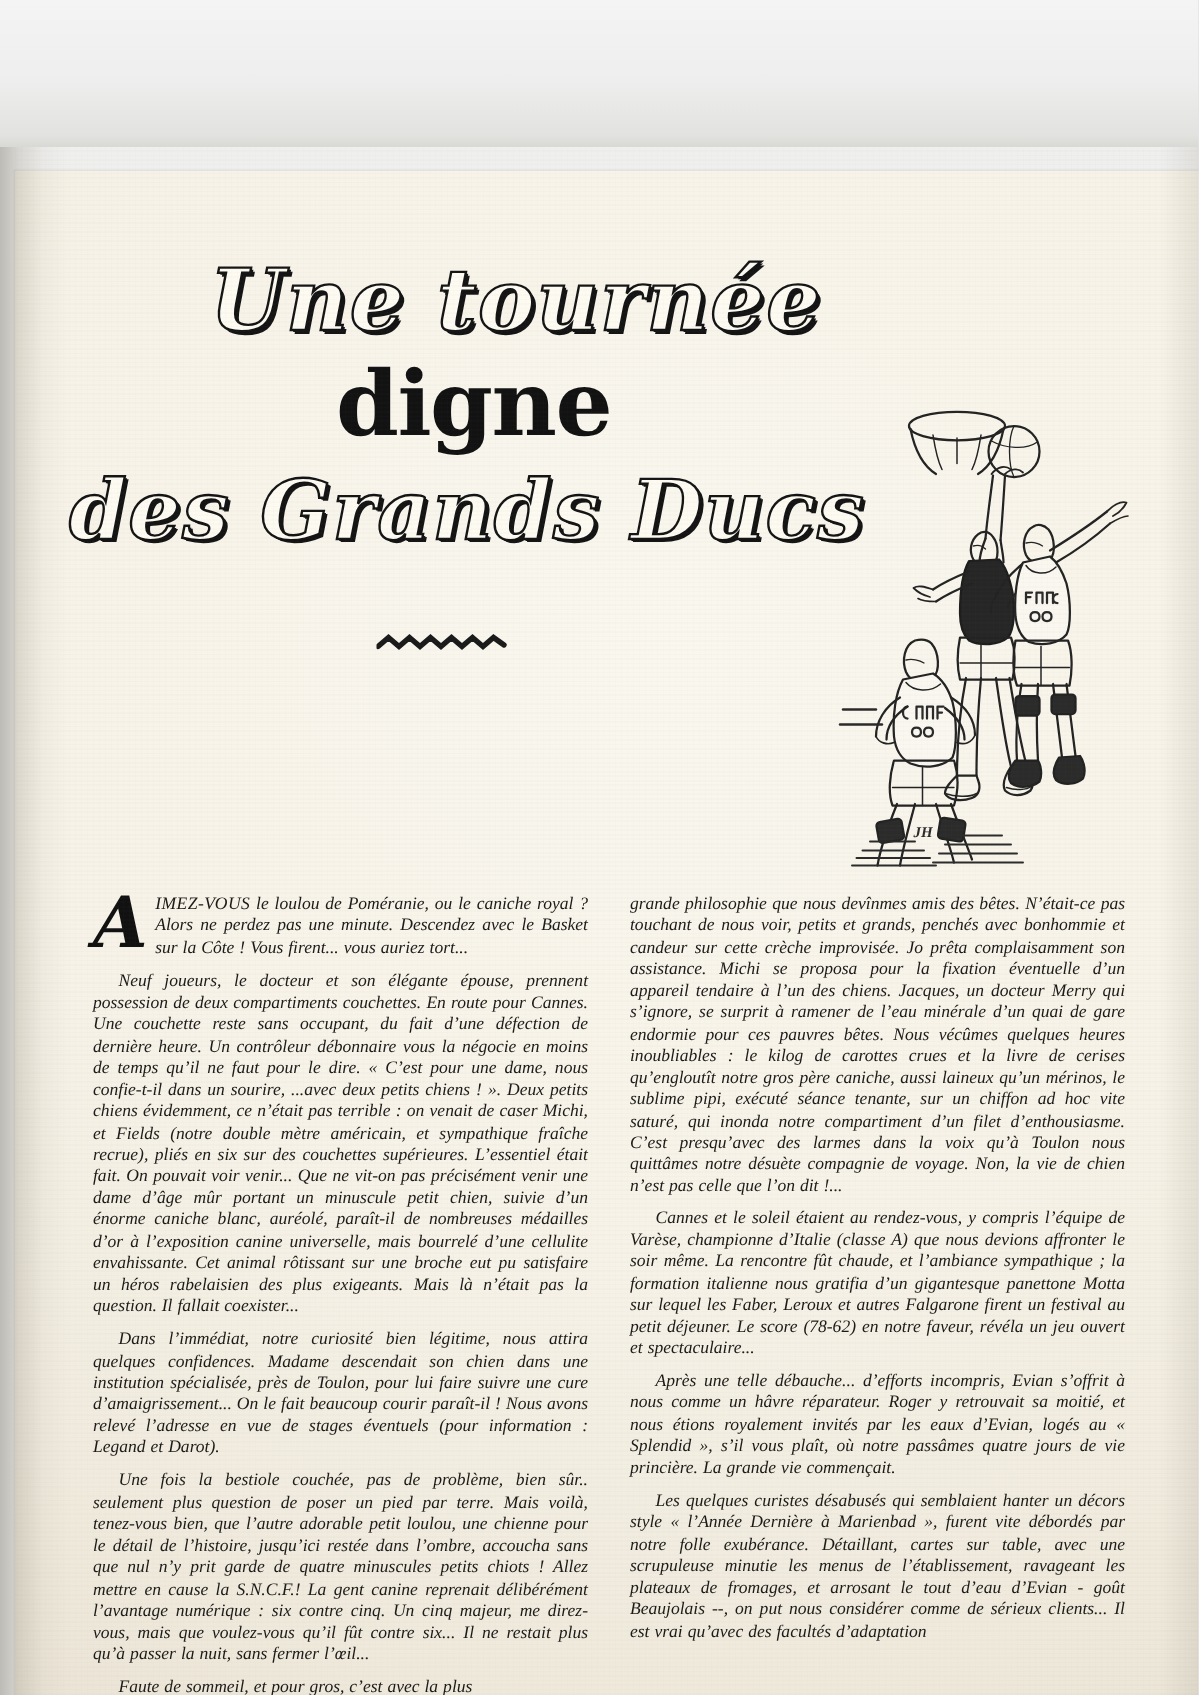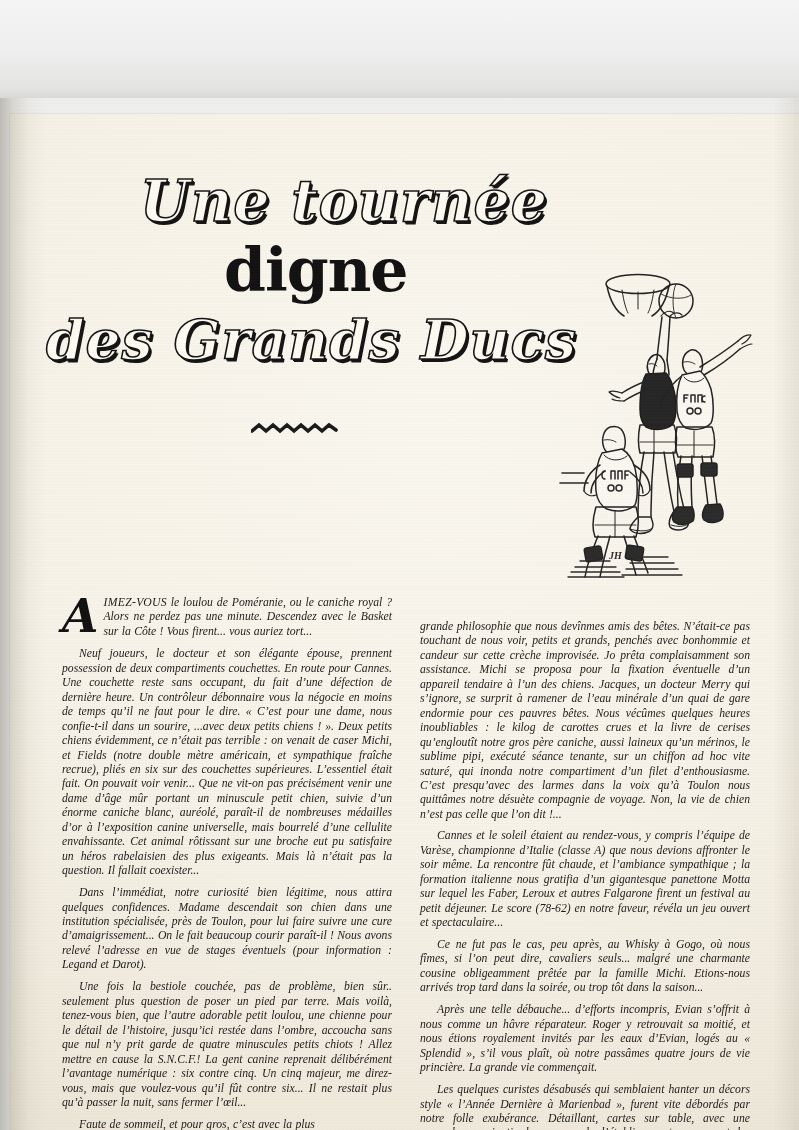--- a/index.html
+++ b/index.html
@@ -188,21 +188,21 @@
   .col p {
     margin: 0 0 7.5px 0;
     text-indent: 17px;
     word-spacing: .4px;
     hyphens: manual;
   }
   .col p.lead {
     text-indent: 0;
     margin-bottom: 8px;
   }
-  .col p.tight { margin-bottom: 7px; margin-top: 24px; }
+  .col p.tight { margin-bottom: 7px; }
 
   
   .dropcap {
     float: left;
     font-family: "DejaVu Serif", "Liberation Serif", serif;
     font-style: italic;
     font-weight: 700;
     font-size: 47px;
     line-height: 35px;
     padding: 2px 5px 0 0;
@@ -409,21 +409,20 @@
         <p>Dans l’immédiat, notre curiosité bien légitime, nous attira quelques confidences. Madame descendait son chien dans une institution spécialisée, près de Toulon, pour lui faire suivre une cure d’amaigrissement... On le fait beaucoup courir paraît-il ! Nous avons relevé l’adresse en vue de stages éventuels (pour information : Legand et Darot).</p>
         <p>Une fois la bestiole couchée, pas de problème, bien sûr.. seulement plus question de poser un pied par terre. Mais voilà, tenez-vous bien, que l’autre adorable petit loulou, une chienne pour le détail de l’histoire, jusqu’ici restée dans l’ombre, accoucha sans que nul n’y prit garde de quatre minuscules petits chiots ! Allez mettre en cause la S.N.C.F.! La gent canine reprenait délibérément l’avantage numérique : six contre cinq. Un cinq majeur, me direz-vous, mais que voulez-vous qu’il fût contre six... Il ne restait plus qu’à passer la nuit, sans fermer l’œil...</p>
         <p>Faute de sommeil, et pour gros, c’est avec la plus</p>
       </div>
 
       <div class="col" id="col-right">
 
         <p class="lead tight">grande philosophie que nous devînmes amis des bêtes. N’était-ce pas touchant de nous voir, petits et grands, penchés avec bonhommie et candeur sur cette crèche improvisée. Jo prêta complaisamment son assistance. Michi se proposa pour la fixation éventuelle d’un appareil tendaire à l’un des chiens. Jacques, un docteur Merry qui s’ignore, se surprit à ramener de l’eau minérale d’un quai de gare endormie pour ces pauvres bêtes. Nous vécûmes quelques heures inoubliables : le kilog de carottes crues et la livre de cerises qu’engloutît notre gros père caniche, aussi laineux qu’un mérinos, le sublime pipi, exécuté séance tenante, sur un chiffon ad hoc vite saturé, qui inonda notre compartiment d’un filet d’enthousiasme. C’est presqu’avec des larmes dans la voix qu’à Toulon nous quittâmes notre désuète compagnie de voyage. Non, la vie de chien n’est pas celle que l’on dit !...</p>
 
         <p>Cannes et le soleil étaient au rendez-vous, y compris l’équipe de Varèse, championne d’Italie (classe A) que nous devions affronter le soir même. La rencontre fût chaude, et l’ambiance sympathique ; la formation italienne nous gratifia d’un gigantesque panettone Motta sur lequel les Faber, Leroux et autres Falgarone firent un festival au petit déjeuner. Le score (78-62) en notre faveur, révéla un jeu ouvert et spectaculaire...</p>
-        <p>Ce ne fut pas le cas, peu après, au Whisky à Gogo, où nous fîmes, si l’on peut dire, cavaliers seuls... malgré une charmante cousine obligeamment prêtée par la famille Michi. Etions-nous arrivés trop tard dans la soirée, ou trop tôt dans la saison...</p>
         <p>Après une telle débauche... d’efforts incompris, Evian s’offrit à nous comme un hâvre réparateur. Roger y retrouvait sa moitié, et nous étions royalement invités par les eaux d’Evian, logés au « Splendid », s’il vous plaît, où notre passâmes quatre jours de vie princière. La grande vie commençait.</p>
         <p>Les quelques curistes désabusés qui semblaient hanter un décors style « l’Année Dernière à Marienbad », furent vite débordés par notre folle exubérance. Détaillant, cartes sur table, avec une scrupuleuse minutie les menus de l’établissement, ravageant les plateaux de fromages, et arrosant le tout d’eau d’Evian - goût Beaujolais --, on put nous considérer comme de sérieux clients... Il est vrai qu’avec des facultés d’adaptation</p>
       </div>
     </div>
 
   </div>
 
   <div class="gutter"></div>
   <div class="right-fade"></div>
   <div class="paper-grain"></div>

